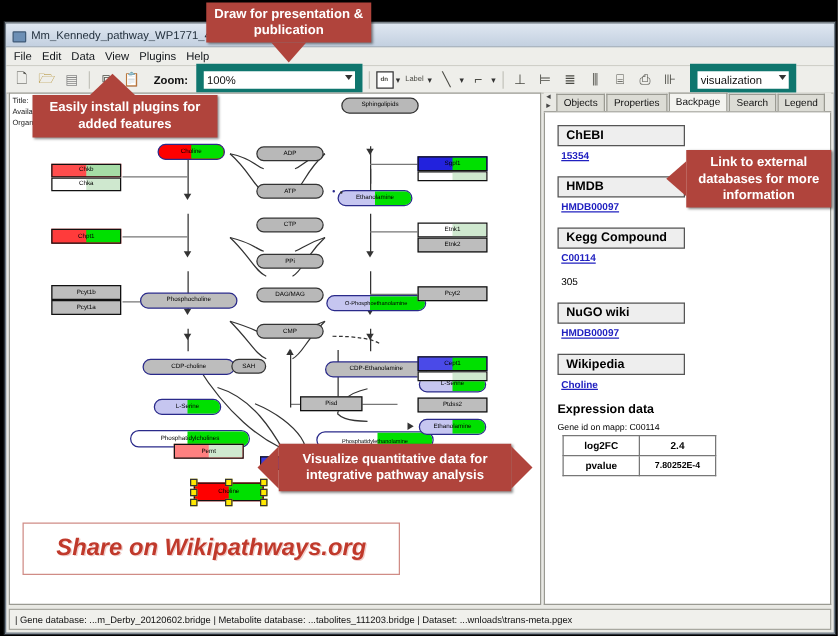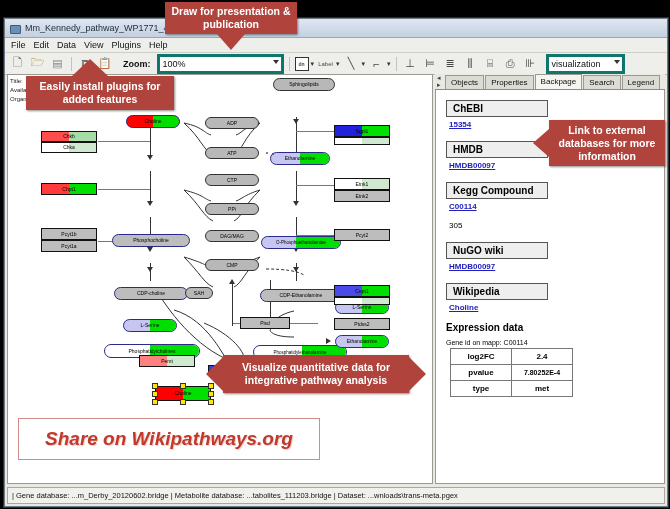--- a/index.html
+++ b/index.html
@@ -19,21 +19,21 @@
   .menubar{height:14px;background:#eeeeea;border-bottom:1px solid #cfcfc8;
            display:flex;align-items:center;padding-left:6px;gap:8px;}
   .menubar span{font-size:9px;color:#12161a;}
 
   .toolbar{height:21px;background:#eeeeea;border-bottom:1px solid #b9b9b2;
            display:flex;align-items:center;padding-left:4px;gap:3px;position:relative;}
   .tbtn{width:17px;height:17px;display:flex;align-items:center;justify-content:center;
         font-size:11px;color:#4a4a44;}
   .tsep{width:1px;height:14px;background:#c4c4bc;margin:0 2px;}
   .zlabel{font-size:9px;color:#111;margin:0 3px 0 6px;font-weight:bold;}
-  .combo{height:14px;background:#fff;border:3px solid #0f766e;display:flex;align-items:center;
+  .combo{height:14px;background:#fff;border:6px solid #0f766e;display:flex;align-items:center;
          font-size:9px;color:#111;padding-left:3px;position:relative;}
   .combo .arrow{position:absolute;right:2px;top:3px;width:0;height:0;
         border-left:3px solid transparent;border-right:3px solid transparent;border-top:4px solid #333;}
   .zoomcombo{width:118px;}
   .viscombo{width:70px;margin-left:4px;align-items:center;}
   .drop{font-size:7px;color:#333;margin-left:-1px;}
 
   
   .content{position:absolute;left:0;top:53px;right:0;bottom:20px;display:flex;}
   .leftpane{position:relative;width:424px;background:#fff;border:1px solid #9a9a92;margin:2px 0 2px 2px;overflow:hidden;}
@@ -493,24 +493,20 @@
           <table class="exp">
             <tbody>
             <tr>
               <td>log2FC</td>
               <td>2.4</td>
             </tr>
             <tr>
               <td>pvalue</td>
               <td style="font-size:7px;">7.80252E-4</td>
             </tr>
-            <tr>
-              <td>type</td>
-              <td>met</td>
-            </tr>
           </tbody>
             </table>
         </div>
       </div>
     </div>
 
     <div class="status">
       <span>| Gene database: ...m_Derby_20120602.bridge | Metabolite database: ...tabolites_111203.bridge | Dataset: ...wnloads\trans-meta.pgex</span>
     </div>
   </div>

